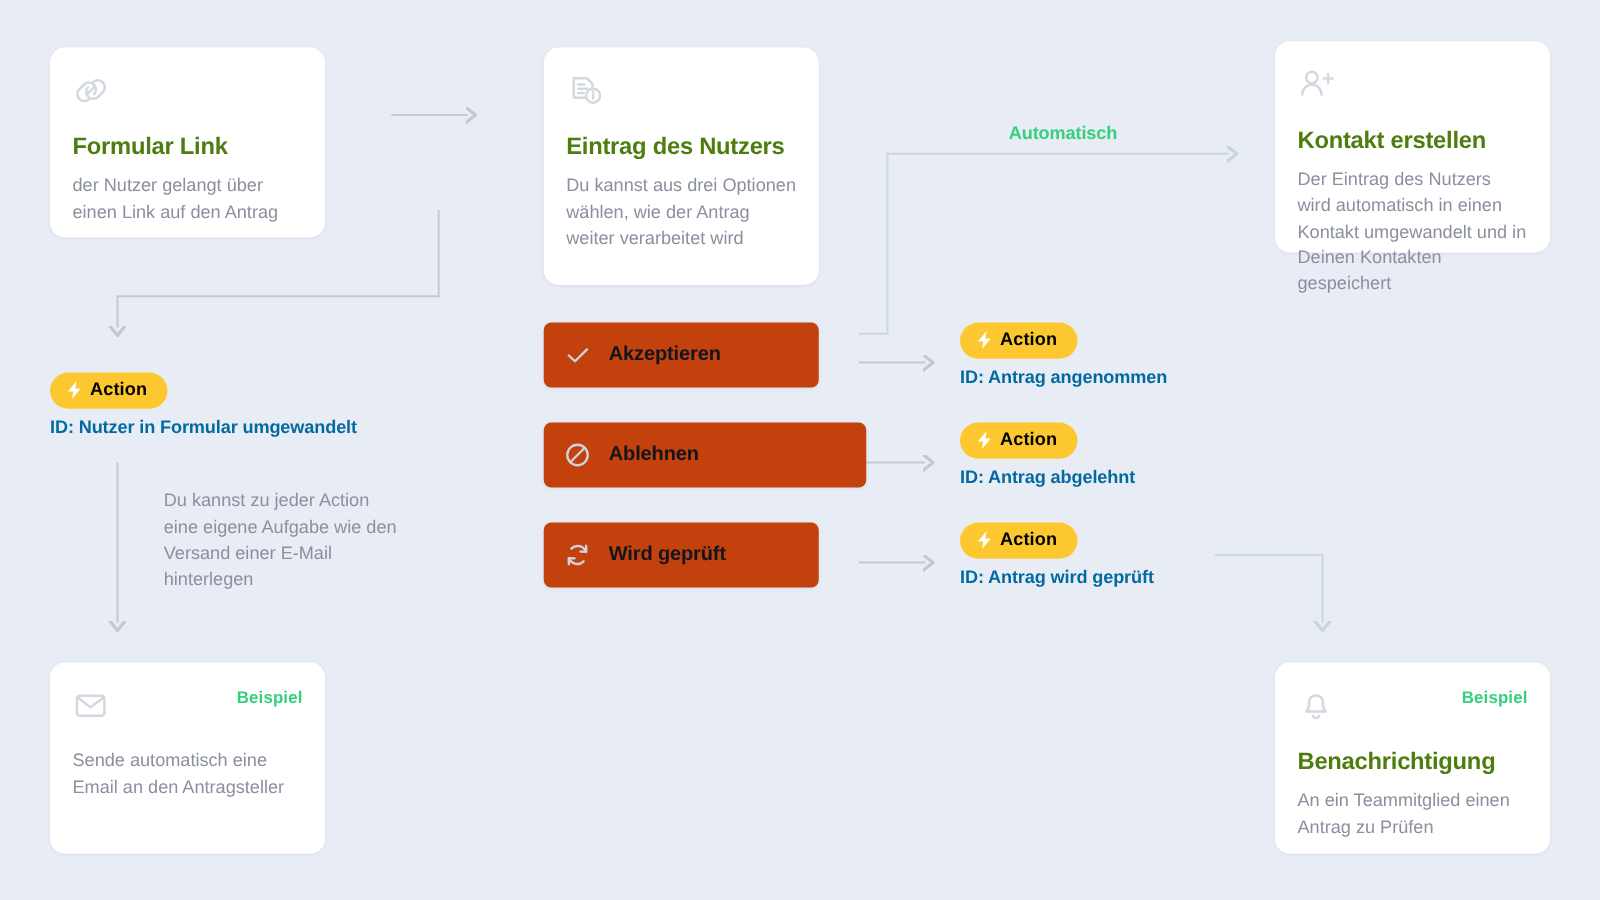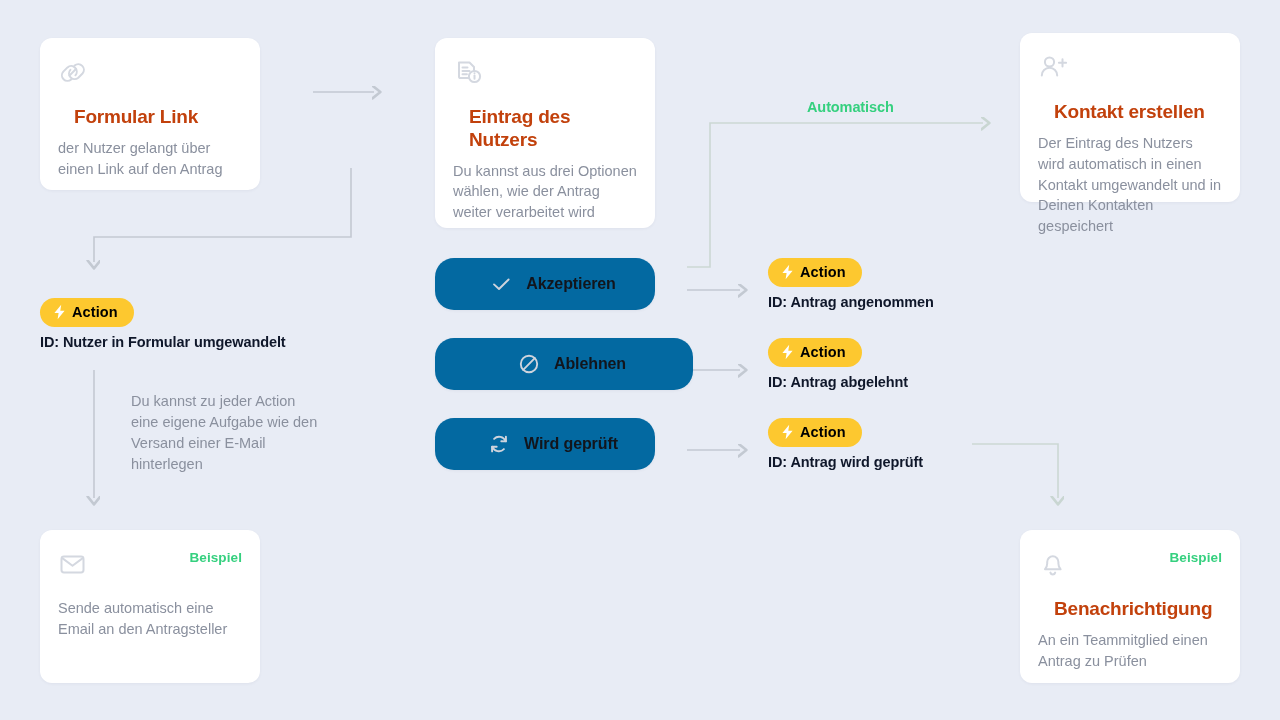--- a/index.html
+++ b/index.html
@@ -25,23 +25,23 @@
     border-radius: 12px;
     box-shadow: 0 1px 3px rgba(60, 75, 110, 0.06);
     box-sizing: border-box;
   }
   .card-pad {
     padding: 20px 18px 20px 18px;
   }
   .card-title {
     font-size: 19px;
     font-weight: bold;
-    color: #c2410c;
+    color: #4d7c0f;
     letter-spacing: -0.2px;
-    margin: 0 0 9px 16px;
+    margin: 0 0 9px 0;
     line-height: 1.2;
   }
   .card-desc {
     font-size: 14.5px;
     color: #8a909e;
     line-height: 1.44;
     margin: 0;
   }
   .card-icon {
     display: block;
@@ -53,28 +53,27 @@
     top: 20px;
     right: 18px;
     font-size: 13.5px;
     font-weight: bold;
     color: #35d07f;
     letter-spacing: 0.1px;
   }
   
   .option-card {
     position: absolute;
-    background: #0369a1;
-    border-radius: 19px;
+    background: #c2410c;
+    border-radius: 6px;
     box-shadow: 0 1px 3px rgba(60, 75, 110, 0.06);
     display: flex;
     align-items: center;
     box-sizing: border-box;
     padding-left: 16px;
-    justify-content: center;
   }
   .option-icon {
     color: #cfd4dd;
     display: flex;
     align-items: center;
     margin-right: 14px;
   }
   .option-label {
     font-size: 16px;
     font-weight: bold;
@@ -99,21 +98,21 @@
     box-sizing: border-box;
   }
   .action-badge .bolt {
     display: inline-flex;
     align-items: center;
   }
   .action-id {
     margin-top: 7px;
     font-size: 14.5px;
     font-weight: bold;
-    color: #0f172a;
+    color: #0369a1;
     letter-spacing: -0.1px;
     white-space: nowrap;
   }
   
   .conn-label {
     position: absolute;
     font-size: 14.5px;
     color: #8a909e;
     line-height: 1.44;
     text-align: center;

